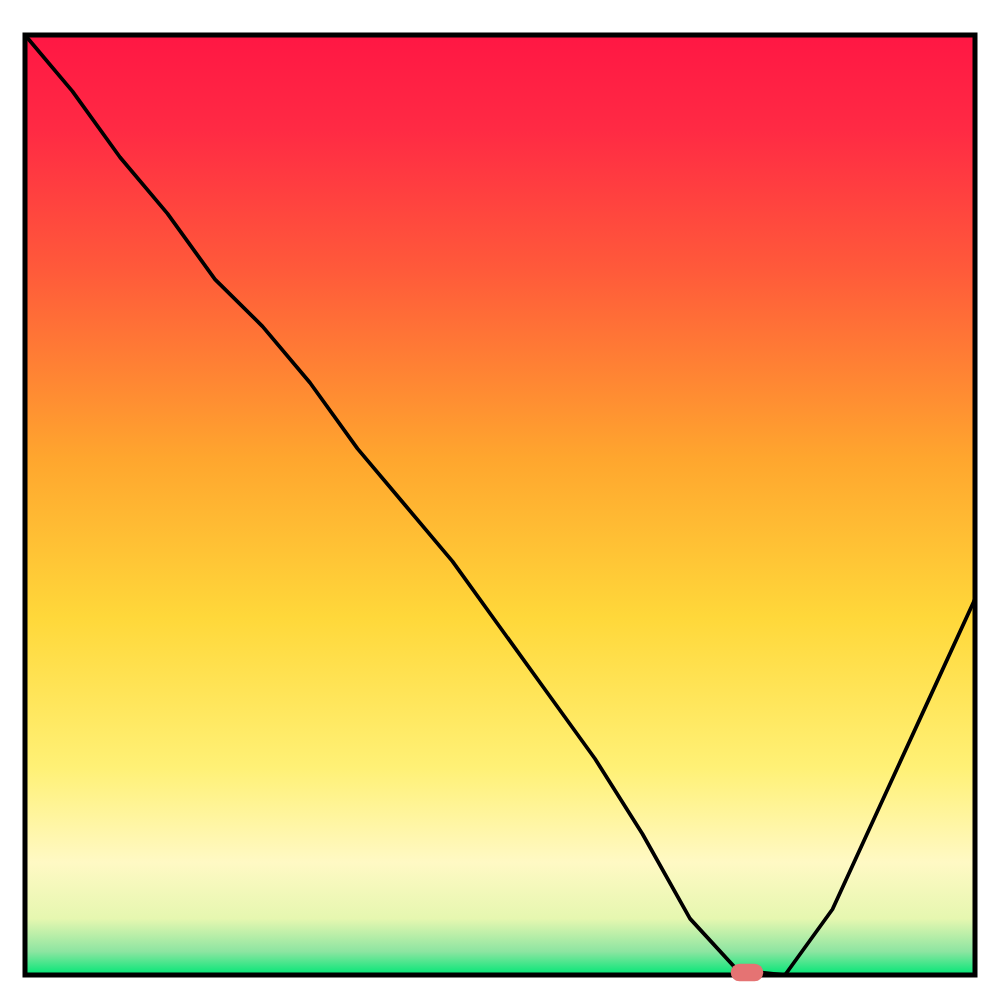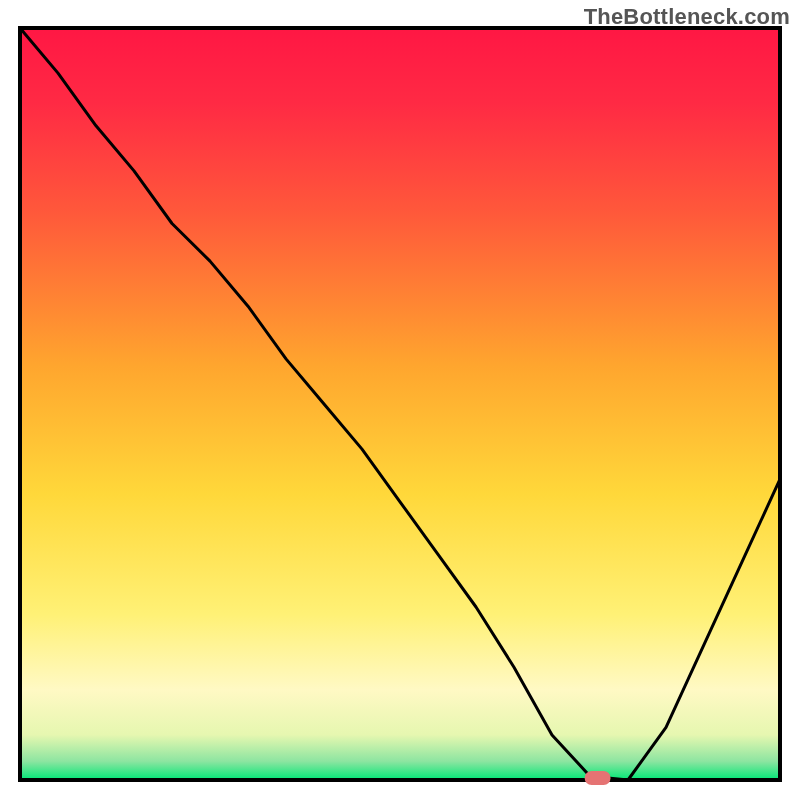--- a/index.html
+++ b/index.html
@@ -57,14 +57,13 @@
 
     <rect x="20" y="28" width="760" height="752" fill="url(#heat)"></rect>
 
     <rect x="20" y="28" width="760" height="752" fill="none" stroke="#000" stroke-width="4"></rect>
 
     <path id="curve" fill="none" stroke="#000" stroke-width="3" stroke-linejoin="round" stroke-linecap="round" d="M20.0 28.0 L58.0 73.1 L96.0 125.8 L134.0 170.9 L172.0 223.5 L210.0 261.1 L248.0 306.2 L286.0 358.9 L324.0 404.0 L362.0 449.1 L400.0 501.8 L438.0 554.4 L476.0 607.0 L514.0 667.2 L552.0 734.9 L590.0 776.2 L628.0 780.0 L666.0 727.4 L704.0 644.6 L742.0 561.9 L780.0 479.2"></path>
 
     <rect id="marker" rx="7" ry="7" width="26" height="14" fill="#e57373" x="584.6" y="771.0"></rect>
   </svg>
 
-  <div class="watermark">TheBottleneck.com</div>
 </div>
 
 </body></html>

